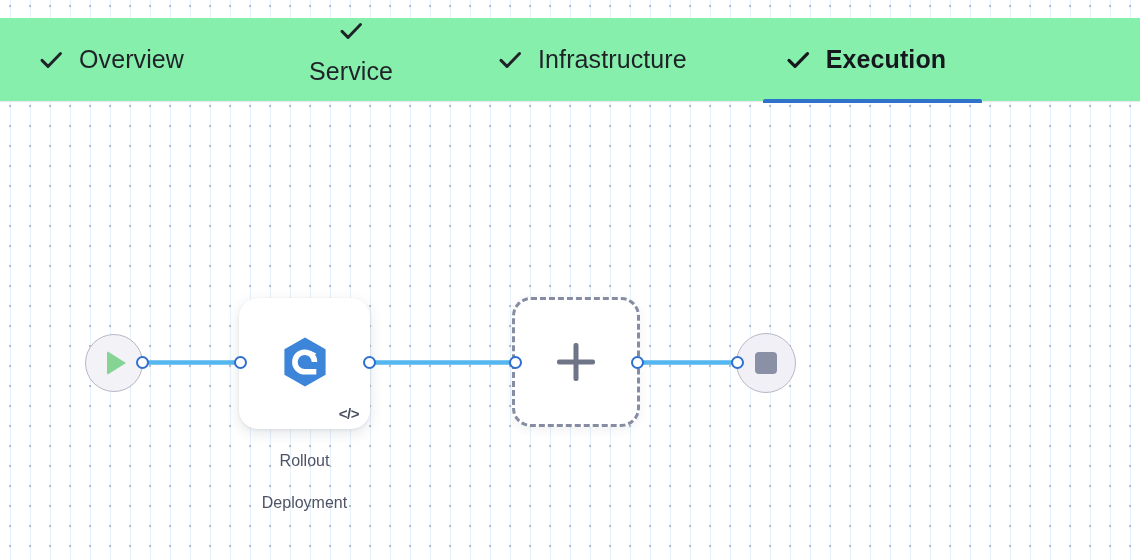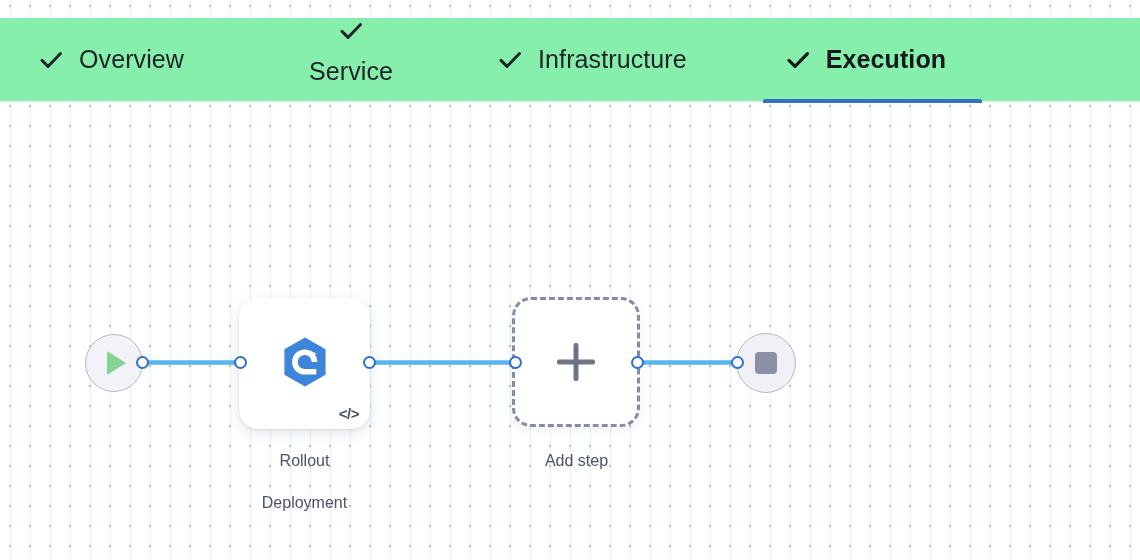--- a/index.html
+++ b/index.html
@@ -328,21 +328,20 @@
     </div>
 
     <div class="node-label label-step">Rollout
 Deployment</div>
 
     <div class="node-add">
       <span class="plus-h"></span>
       <span class="plus-v"></span>
     </div>
 
-    <div class="node-label label-add">Add step</div>
 
     <div class="node-end">
       <div class="stop-sq"></div>
     </div>
 
     <div class="port port-a"></div>
     <div class="port port-b"></div>
     <div class="port port-c"></div>
     <div class="port port-d"></div>
     <div class="port port-e"></div>

